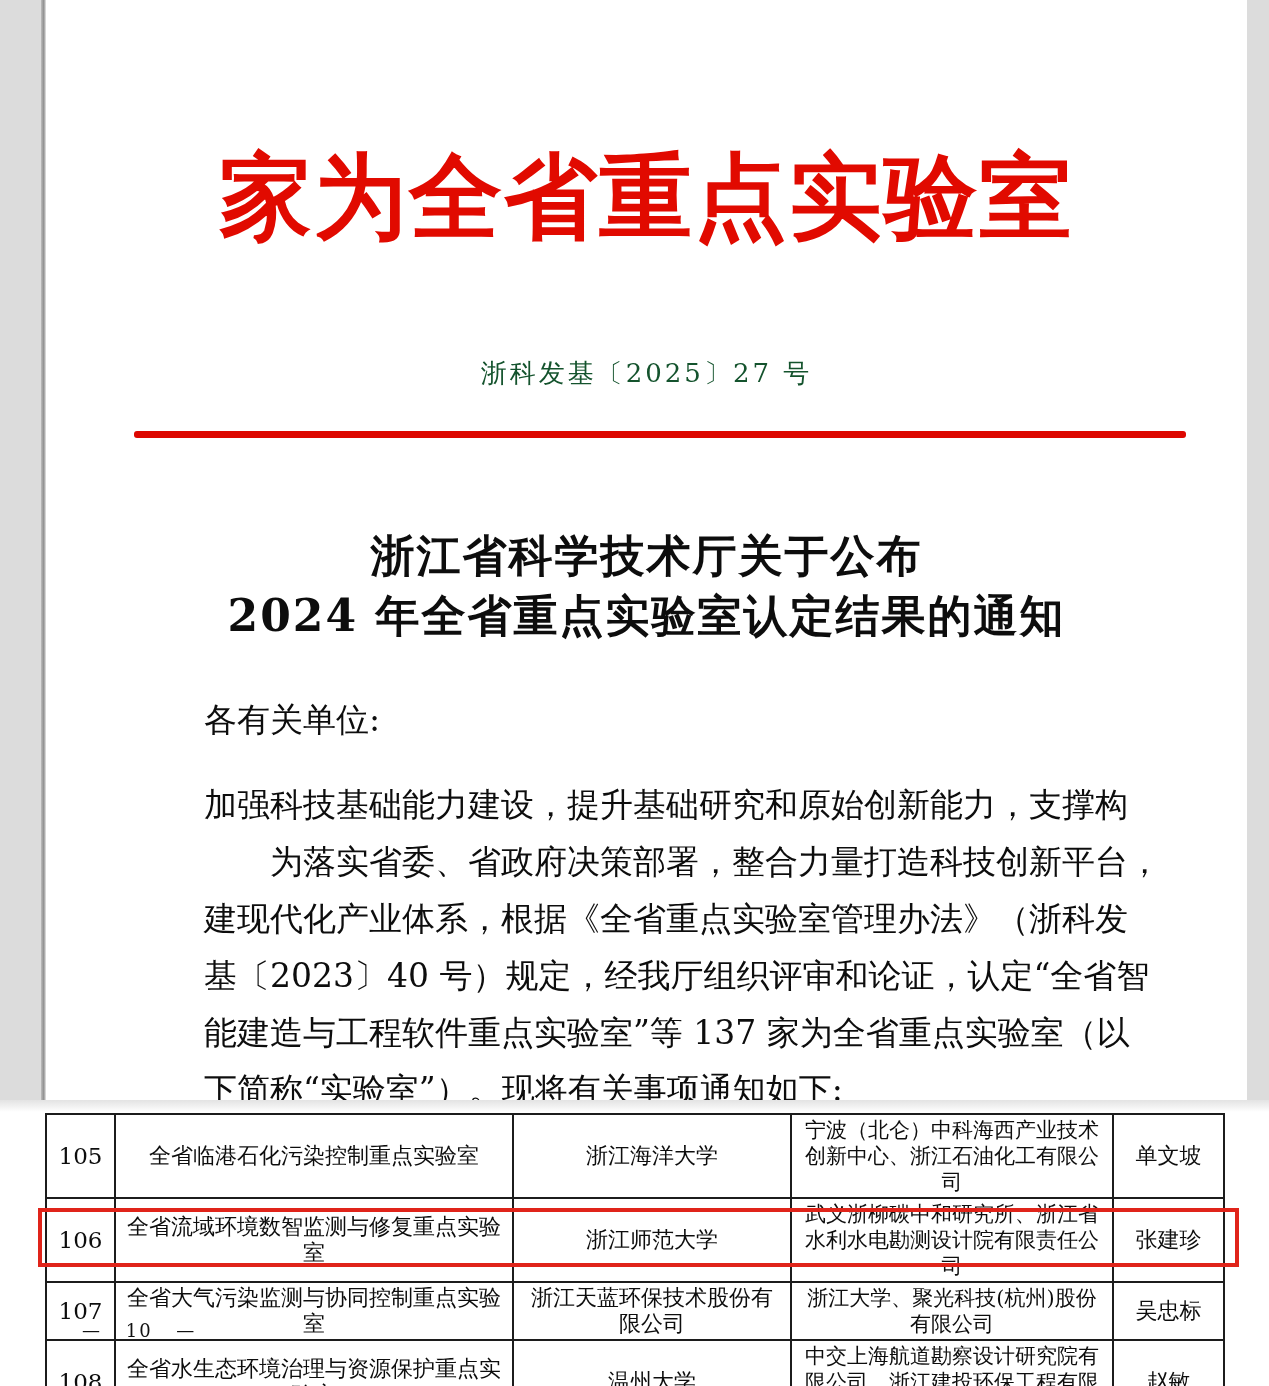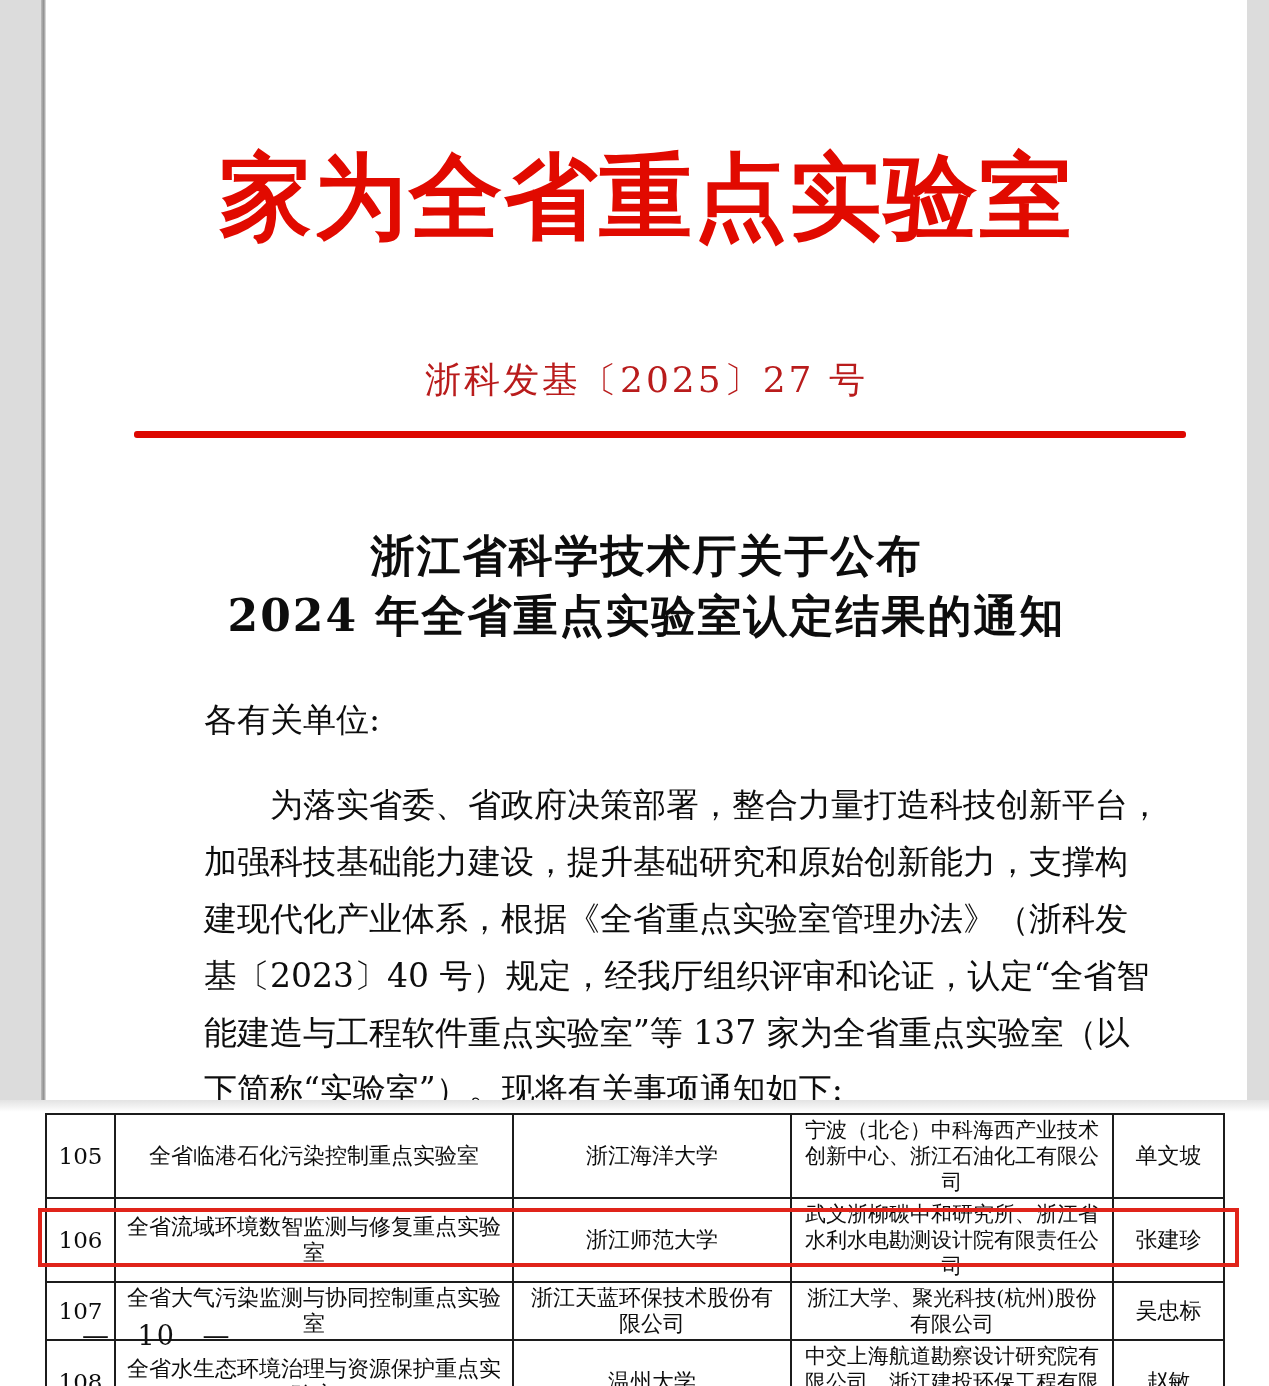--- a/index.html
+++ b/index.html
@@ -17,21 +17,21 @@
   .margin-left{position:absolute;left:0;top:0;width:43px;height:1108px;background:var(--margin_gray);}
   .margin-right{position:absolute;left:1247px;top:0;width:22px;height:1108px;background:var(--margin_gray);}
   .page-edge{position:absolute;left:41px;top:0;width:5px;height:1108px;
     background:linear-gradient(90deg,#bdbdbd,#8f8f8f 55%,#e9e9e9);}
   .page{position:absolute;left:46px;top:0;width:1201px;height:1108px;background:#ffffff;}
 
   .doc-header-title{position:absolute;left:46px;top:146px;width:1201px;text-align:center;
     color:var(--accent_red);font-size:93px;font-weight:700;letter-spacing:2px;line-height:1.1;
     font-family:"DejaVu Serif","Liberation Serif",serif;}
   .doc-number{position:absolute;left:46px;top:356px;width:1201px;text-align:center;
-    color:#b91c1c;font-size:36px;letter-spacing:3px;}
+    color:#14532d;font-size:26px;letter-spacing:3px;}
   .red-rule{position:absolute;left:134px;top:431px;width:1052px;height:7px;
     background:var(--rule_red);border-radius:3px;}
 
   .notice-title{position:absolute;left:46px;width:1201px;text-align:center;color:#0d0d0d;
     font-weight:700;font-size:44px;letter-spacing:2px;}
   .notice-title.l1{top:527px;}
   .notice-title.l2{top:587px;}
 
   .salutation{position:absolute;left:204px;top:698px;color:#0d0d0d;font-size:33px;}
   .body-para{position:absolute;left:204px;top:783px;width:916px;color:#0d0d0d;font-size:33px;}
@@ -49,21 +49,21 @@
   td.c-no{text-align:center;font-size:23px;}
   td.c-lab{padding-left:26px;}
   td.c-host{padding-left:16px;border-radius:20px;}
   td.c-partners{padding-left:12px;font-size:21px;line-height:25px;}
   td.c-director{text-align:center;}
   tr.r0 td{height:52px;} tr.r1 td{height:53px;} tr.r2 td{height:45px;} tr.r3 td{height:50px;}
 
   .highlight-box{position:absolute;left:38px;top:1208px;width:1201px;height:59px;
     border:4px solid var(--highlight_box_red);pointer-events:none;}
 
-  .footer-pageno{position:absolute;left:82px;top:1320px;font-size:27px;color:#111;
+  .footer-pageno{position:absolute;left:82px;top:1320px;font-size:18px;color:#111;
     letter-spacing:2px;word-spacing:16px;}
 </style>
 </head>
 <body>
 
 <div class="canvas">
 
   <div class="margin-left"></div>
   <div class="margin-right"></div>
   <div class="page"></div>
@@ -74,22 +74,22 @@
   <div class="doc-number">浙科发基〔2025〕27 号</div>
 
   <div class="red-rule"></div>
 
   <div class="notice-title l1">浙江省科学技术厅关于公布</div>
   <div class="notice-title l2">2024 年全省重点实验室认定结果的通知</div>
 
   <div class="salutation">各有关单位:</div>
 
   <div class="body-para">
+    <div class="body-line">加强科技基础能力建设，提升基础研究和原始创新能力，支撑构</div>
     <div class="body-line first">为落实省委、省政府决策部署，整合力量打造科技创新平台，</div>
-    <div class="body-line">加强科技基础能力建设，提升基础研究和原始创新能力，支撑构</div>
     <div class="body-line">建现代化产业体系，根据《全省重点实验室管理办法》（浙科发</div>
     <div class="body-line">基〔2023〕40 号）规定，经我厅组织评审和论证，认定“全省智</div>
     <div class="body-line">能建造与工程软件重点实验室”等 137 家为全省重点实验室（以</div>
     <div class="body-line last">下简称“实验室”）。现将有关事项通知如下:</div>
   </div>
 
   <div class="table-section">
     <div class="seam"></div>
 
     <table class="labs">

